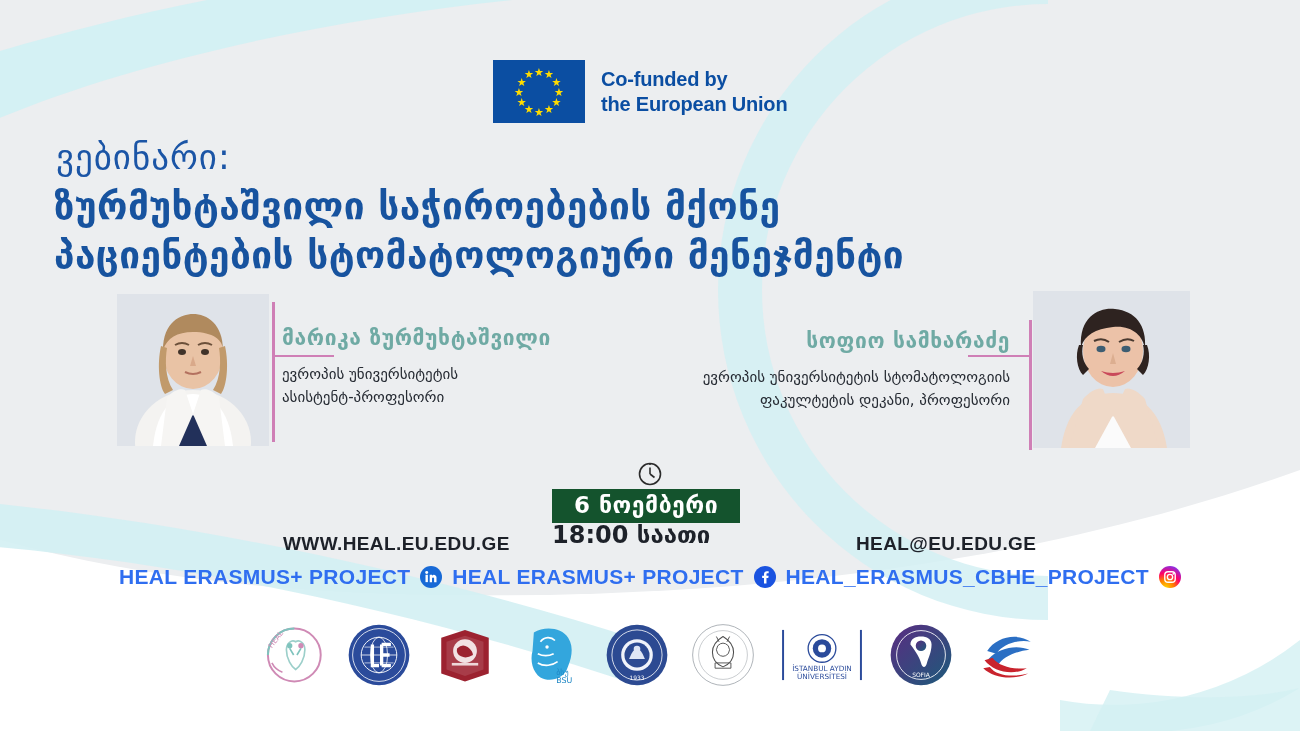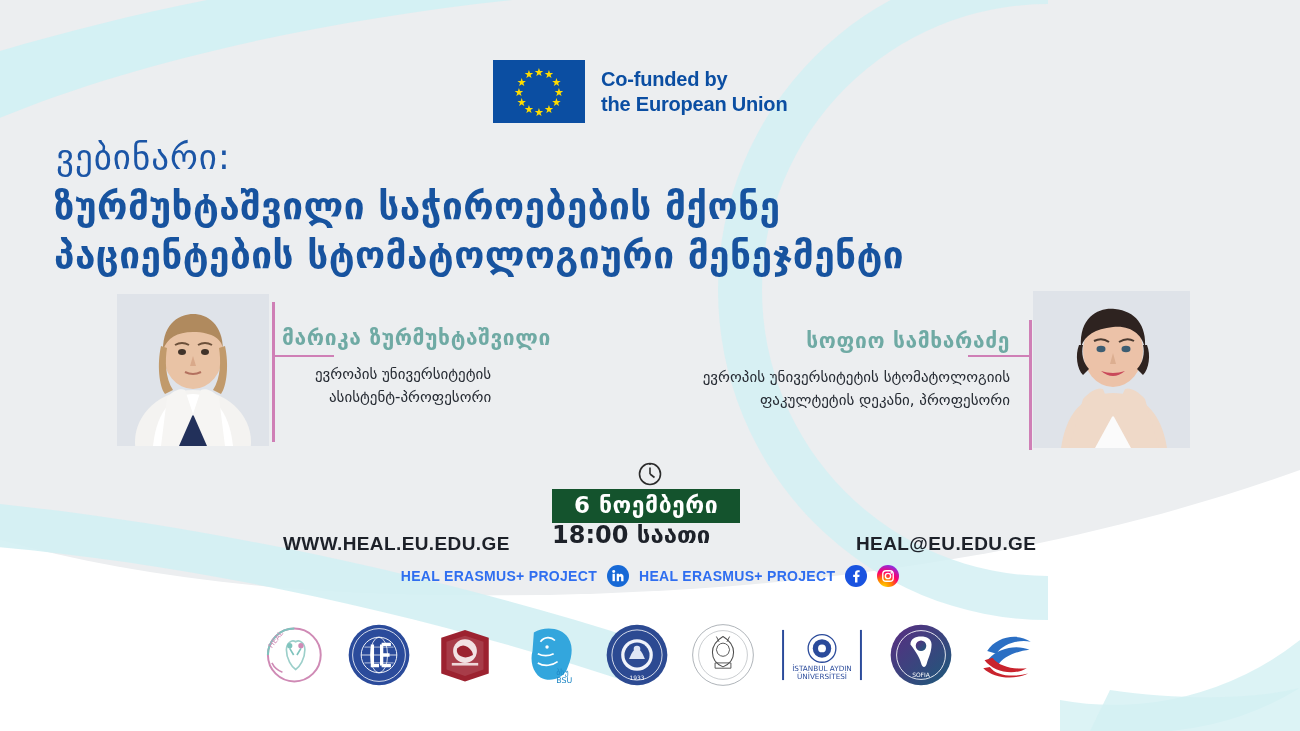--- a/index.html
+++ b/index.html
@@ -57,21 +57,21 @@
   .sp-name {
     position:absolute; z-index:6;
     color:#6faaa4; font-weight:bold; font-size:21px; letter-spacing:0.6px;
     white-space:nowrap;
   }
   .sp-role {
     position:absolute; z-index:6;
     color:#262b33; font-size:15px; line-height:1.5;
     white-space:nowrap;
   }
-  .sp-left  .sp-role { text-align:right;margin-left:33px; }
+  .sp-left  .sp-role { text-align:left; }
   .sp-right .sp-name, .sp-right .sp-role { text-align:right; }
 
   
   .clock { position:absolute; left:637px; top:461px; z-index:6; }
   .date-badge {
     position:absolute; left:552px; top:489px; z-index:6;
     background:#14532d; color:#ffffff;
     font-size:23px; font-weight:bold; letter-spacing:0.5px;
     padding:3px 22px 5px 22px; white-space:nowrap;
   }
@@ -84,21 +84,21 @@
   .contact {
     position:absolute; z-index:6;
     color:#1d2129; font-weight:bold; font-size:19px; letter-spacing:0.4px;
     font-family:"Liberation Sans", sans-serif; white-space:nowrap;
   }
   .social-row {
     position:absolute; left:0; right:0; top:565px; z-index:6;
     display:flex; justify-content:center; align-items:center; gap:10px;
   }
   .social-label {
-    color:#2f6ef0; font-weight:bold; font-size:14px; letter-spacing:0.3px;
+    color:#2f6ef0; font-weight:bold; font-size:21px; letter-spacing:0.3px;
     font-family:"Liberation Sans", sans-serif; white-space:nowrap;
   }
   .social-icon { width:22px; height:22px; flex:none; display:block; }
 
   
   .logos {
     position:absolute; left:0; right:0; top:612px; height:86px; z-index:6;
     display:flex; justify-content:center; align-items:center; gap:20px;
   }
   .logo { height:66px; width:66px; flex:none; display:block; }
@@ -243,20 +243,21 @@
   </span>
 
   <span class="social-label">HEAL ERASMUS+ PROJECT</span>
   <span>
     <svg class="social-icon" viewBox="0 0 24 24">
       <circle cx="12" cy="12" r="12" fill="#1a53e0"></circle>
       <path d="M13.6 19 v-6 h2 l.35-2.4 H13.6 V9.1 c0-.7.2-1.15 1.2-1.15 h1.2 V5.85 A17 17 0 0 0 14.1 5.75 c-1.9 0-3.2 1.15-3.2 3.25 V10.6 H8.9 V13 h2 v6 Z" fill="#fff"></path>
     </svg>
   </span>
 
+  <span class="social-label">HEAL_ERASMUS_CBHE_PROJECT</span>
   <span>
     <svg class="social-icon" viewBox="0 0 24 24">
       <defs>
         <radialGradient id="ig" cx="0.3" cy="1" r="1.1">
           <stop offset="0%" stop-color="#ffd600"></stop>
           <stop offset="35%" stop-color="#ff7a00"></stop>
           <stop offset="62%" stop-color="#ff0069"></stop>
           <stop offset="100%" stop-color="#7638fa"></stop>
         </radialGradient>
       </defs>

